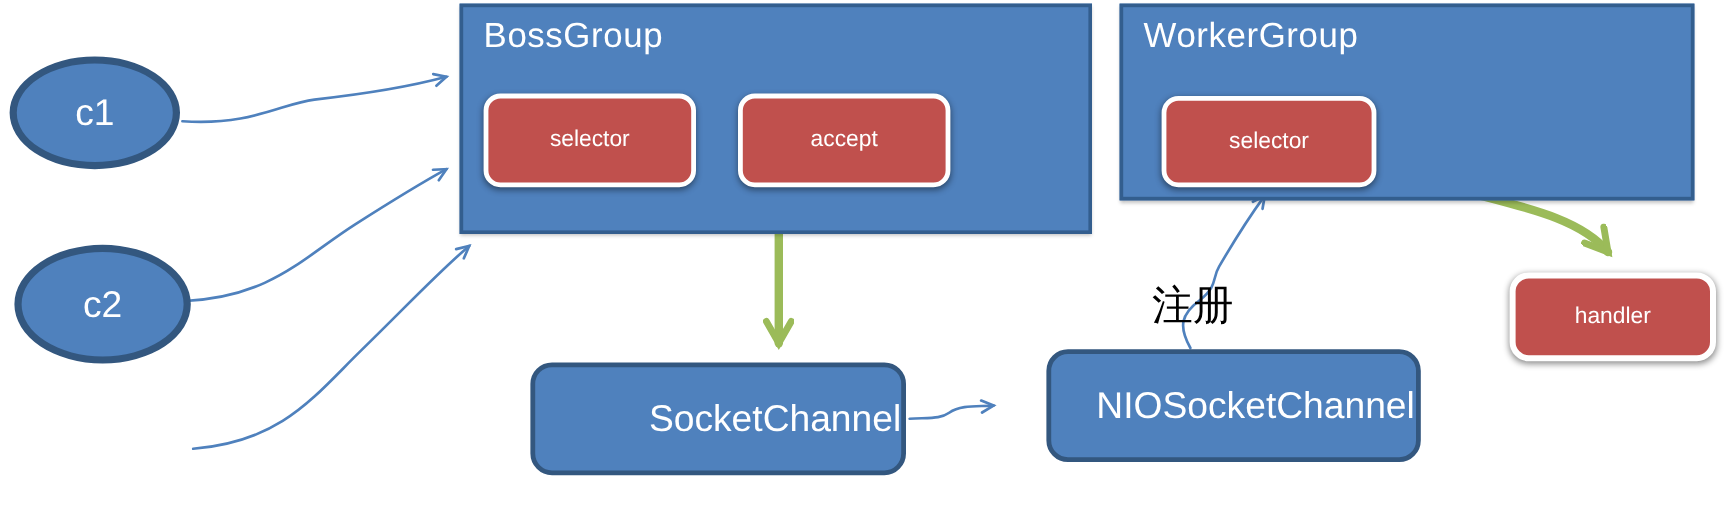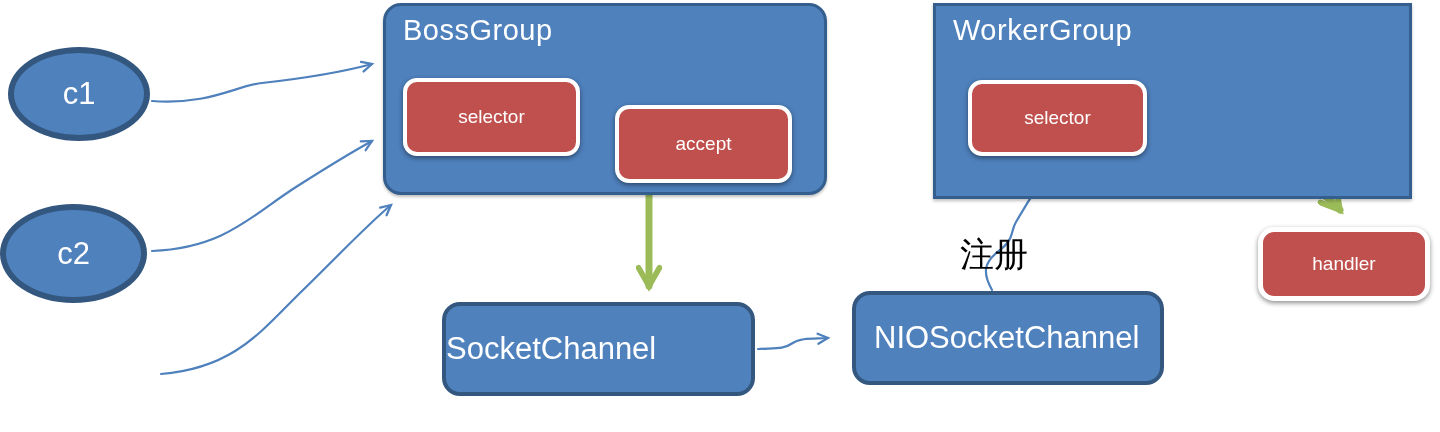--- a/index.html
+++ b/index.html
@@ -43,21 +43,21 @@
   .ellipse-node{
     position:absolute;background:var(--node-fill);
     border:6px solid var(--ellipse-border);border-radius:50%;
     color:var(--node-text);font-size:31px;
     display:flex;align-items:center;justify-content:center;
   }
   .round-box{
     position:absolute;background:var(--node-fill);
     border:4px solid var(--ellipse-border);border-radius:18px;
     color:var(--node-text);font-size:31px;line-height:1.35;
-    display:flex;align-items:center;justify-content:flex-start;
+    display:flex;align-items:center;justify-content:flex-end;
     text-align:center;word-break:break-all;
   }
   .annotation-label{
     position:absolute;color:var(--annotation);
     font-family:"DejaVu Serif","Liberation Serif",serif;
     font-size:34px;white-space:nowrap;
   }
 </style>
 </head>
 <body>
@@ -79,48 +79,48 @@
     <path class="edge-blue" d="M161,374 C235,368 262,330 301,292 S366,226 391,205" marker-end="url(#arrow-blue)"></path>
     <path class="edge-green" d="M649,167 L649,286" marker-end="url(#arrow-green)"></path>
     <path class="edge-blue" d="M758,349 C776,348 784,349 791,344 C801,337 815,339 828,338" marker-end="url(#arrow-blue)"></path>
     <path class="edge-blue" d="M992,290 C982,272 984,262 1000,250 C1015,238 1010,232 1016,222 C1030,198 1043,178 1054,163" marker-end="url(#arrow-blue)"></path>
     <path class="edge-green" d="M1190,151 C1253,170 1313,177 1340,210" marker-end="url(#arrow-green)"></path>
   </svg>
 
   <div class="ellipse-node" style="left:8px;top:47px;width:142px;height:94px;">
     <span>c1</span>
   </div>
-  <div class="ellipse-node" style="left:0;top:204px;width:147px;height:99px;">
+  <div class="ellipse-node" style="left:12px;top:204px;width:147px;height:99px;">
     <span>c2</span>
   </div>
 
-  <div class="group-box" style="left:383px;top:3px;width:444px;height:192px;border-radius:18px;">
+  <div class="group-box" style="left:383px;top:3px;width:527px;height:192px;">
     <div class="group-title">BossGroup</div>
     <div class="chip" style="left:17px;top:72px;width:177px;height:78px;">
       <span>selector</span>
     </div>
-    <div class="chip" style="left:229px;top:72px;width:177px;height:78px;margin-top:27px;">
+    <div class="chip" style="left:229px;top:72px;width:177px;height:78px;">
       <span>accept</span>
     </div>
   </div>
 
-  <div class="group-box" style="left:933px;top:3px;width:479px;height:196px;">
+  <div class="group-box" style="left:933px;top:3px;width:479px;height:164px;">
     <div class="group-title">WorkerGroup</div>
     <div class="chip" style="left:32px;top:74px;width:179px;height:76px;">
       <span>selector</span>
     </div>
   </div>
 
   <div class="chip" style="left:1258px;top:227px;width:172px;height:74px;border-width:5px;border-radius:16px;">
     <span>handler</span>
   </div>
 
   <div class="round-box" style="left:442px;top:302px;width:313px;height:94px;">
     <span>SocketChannel</span>
   </div>
 
-  <div class="round-box" style="left:852px;top:291px;width:312px;height:94px;padding:0 18px;">
+  <div class="round-box" style="left:872px;top:291px;width:312px;height:94px;padding:0 1px;">
     <span>NIOSocketChannel</span>
   </div>
 
   <div class="annotation-label" style="left:944px;top:232px;margin-left:16px;">注册</div>
 
 </div>
 
 </body></html>

